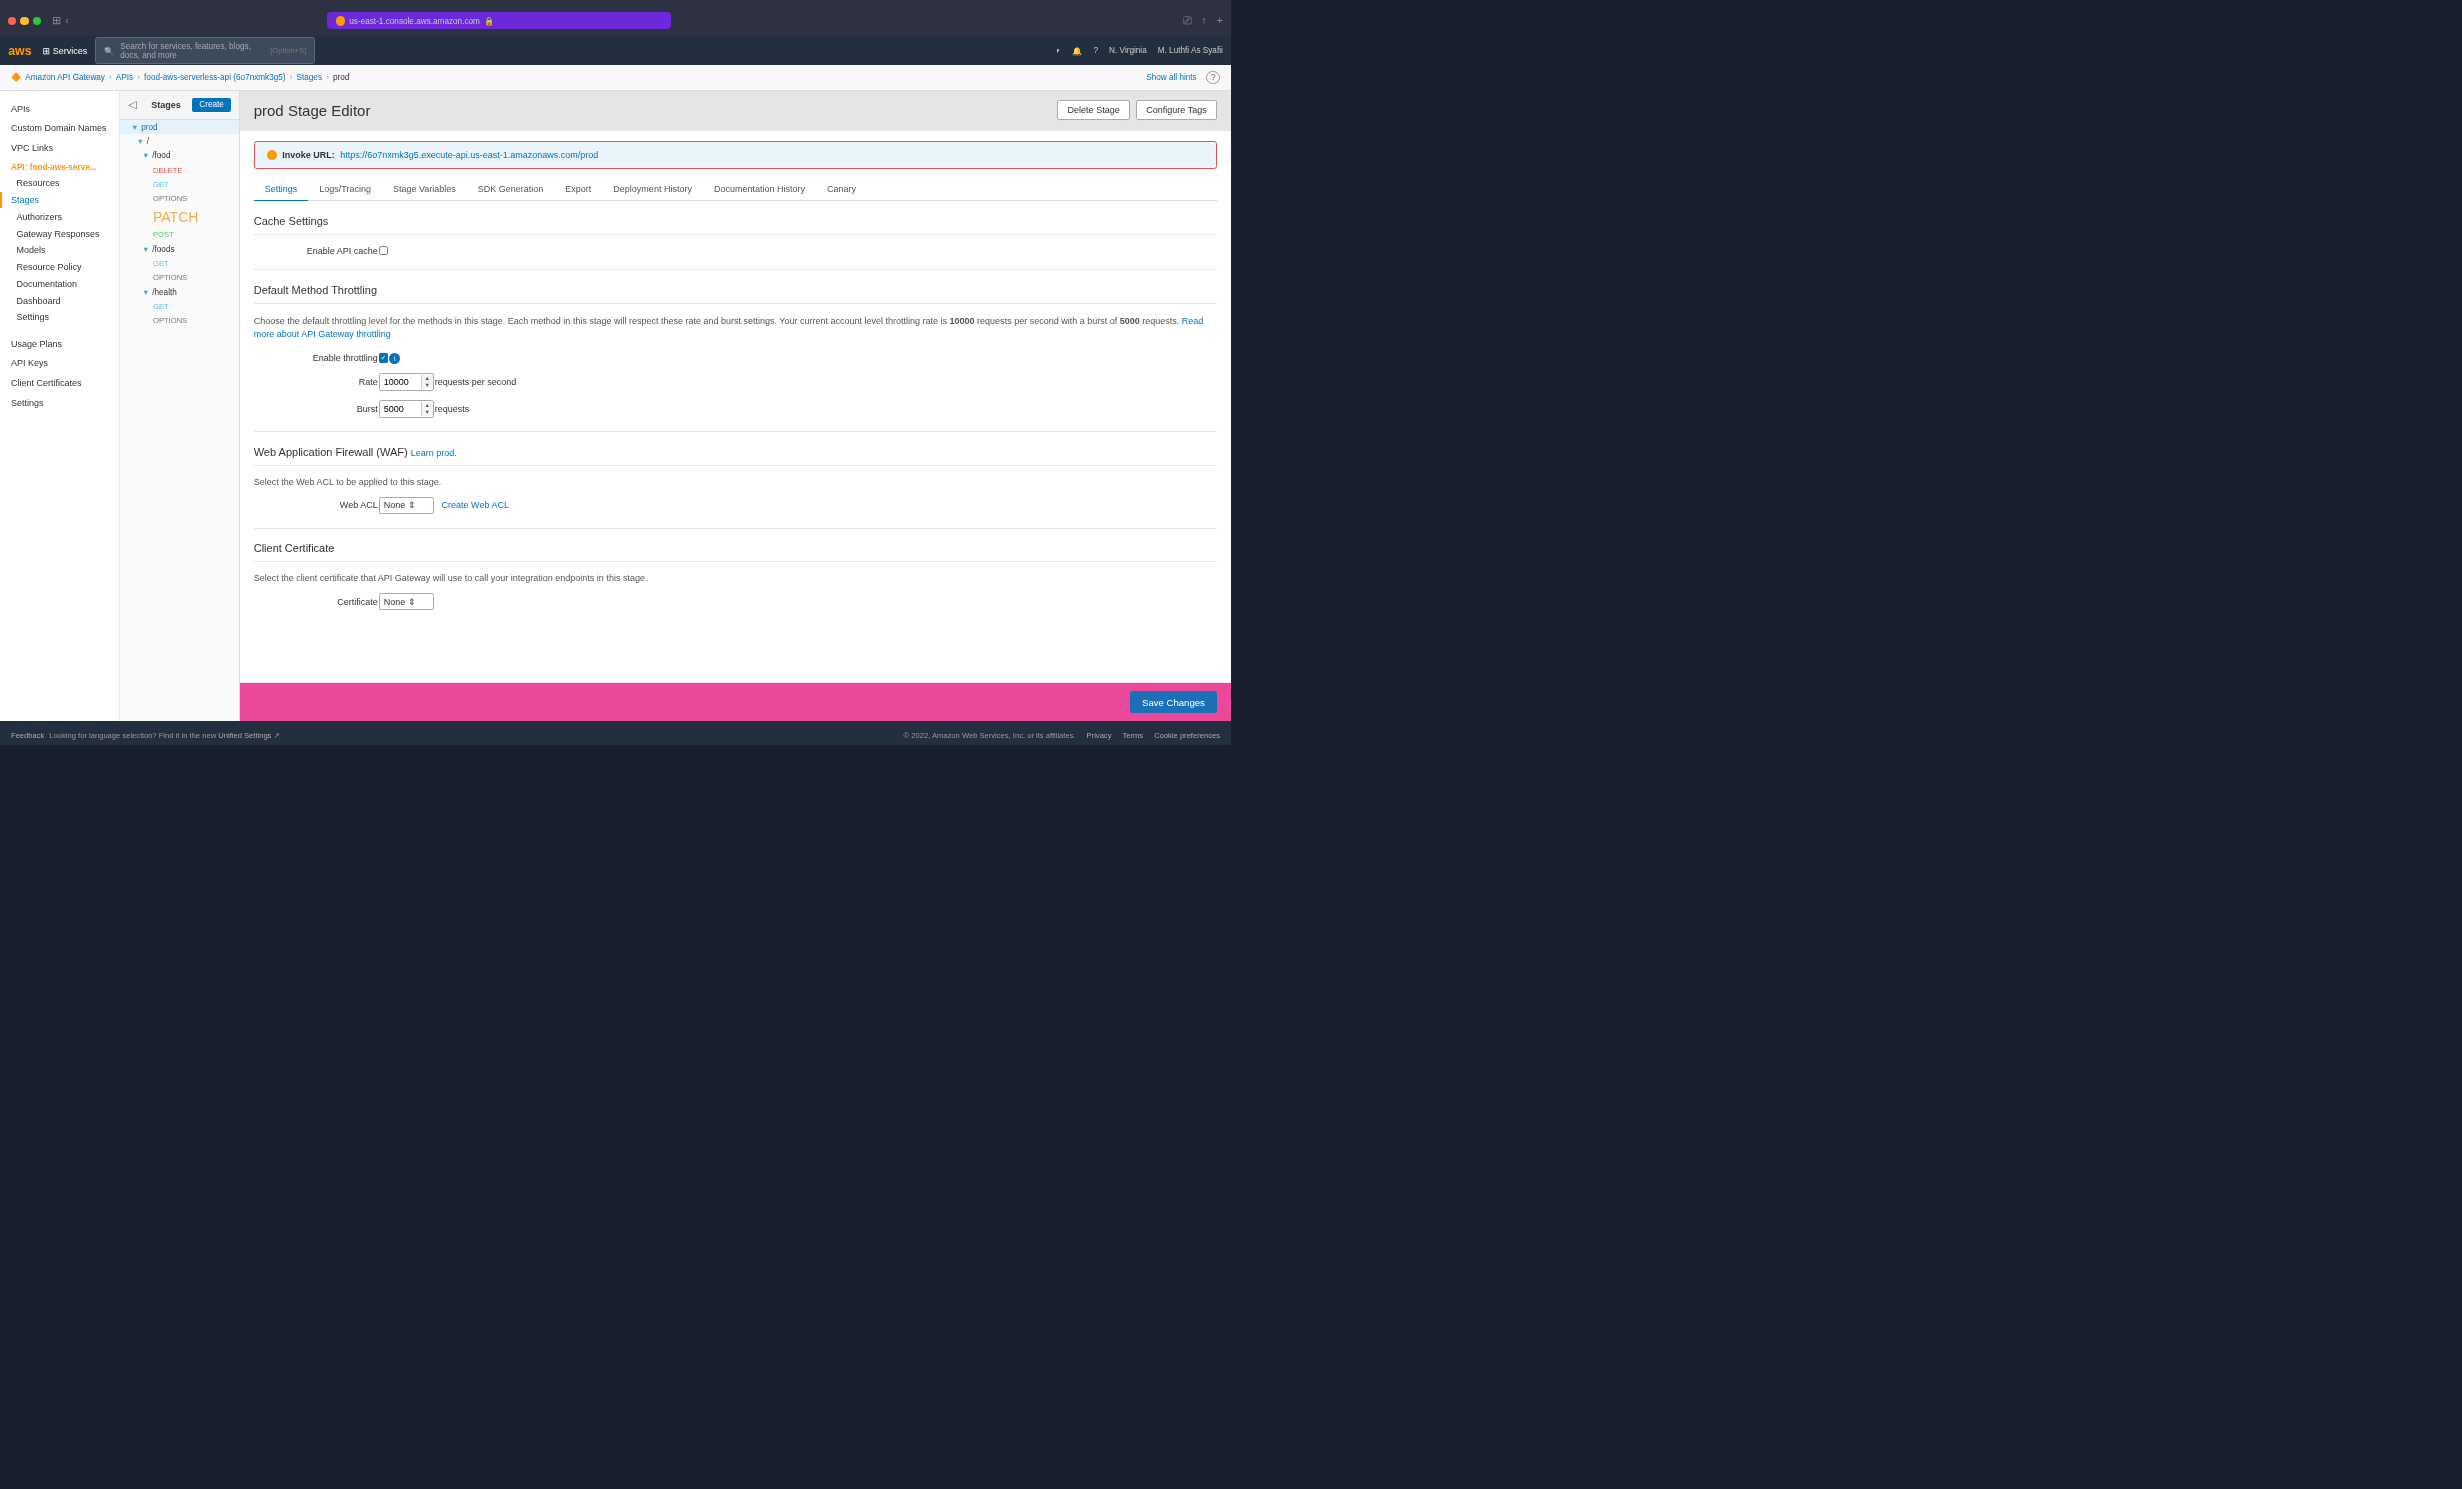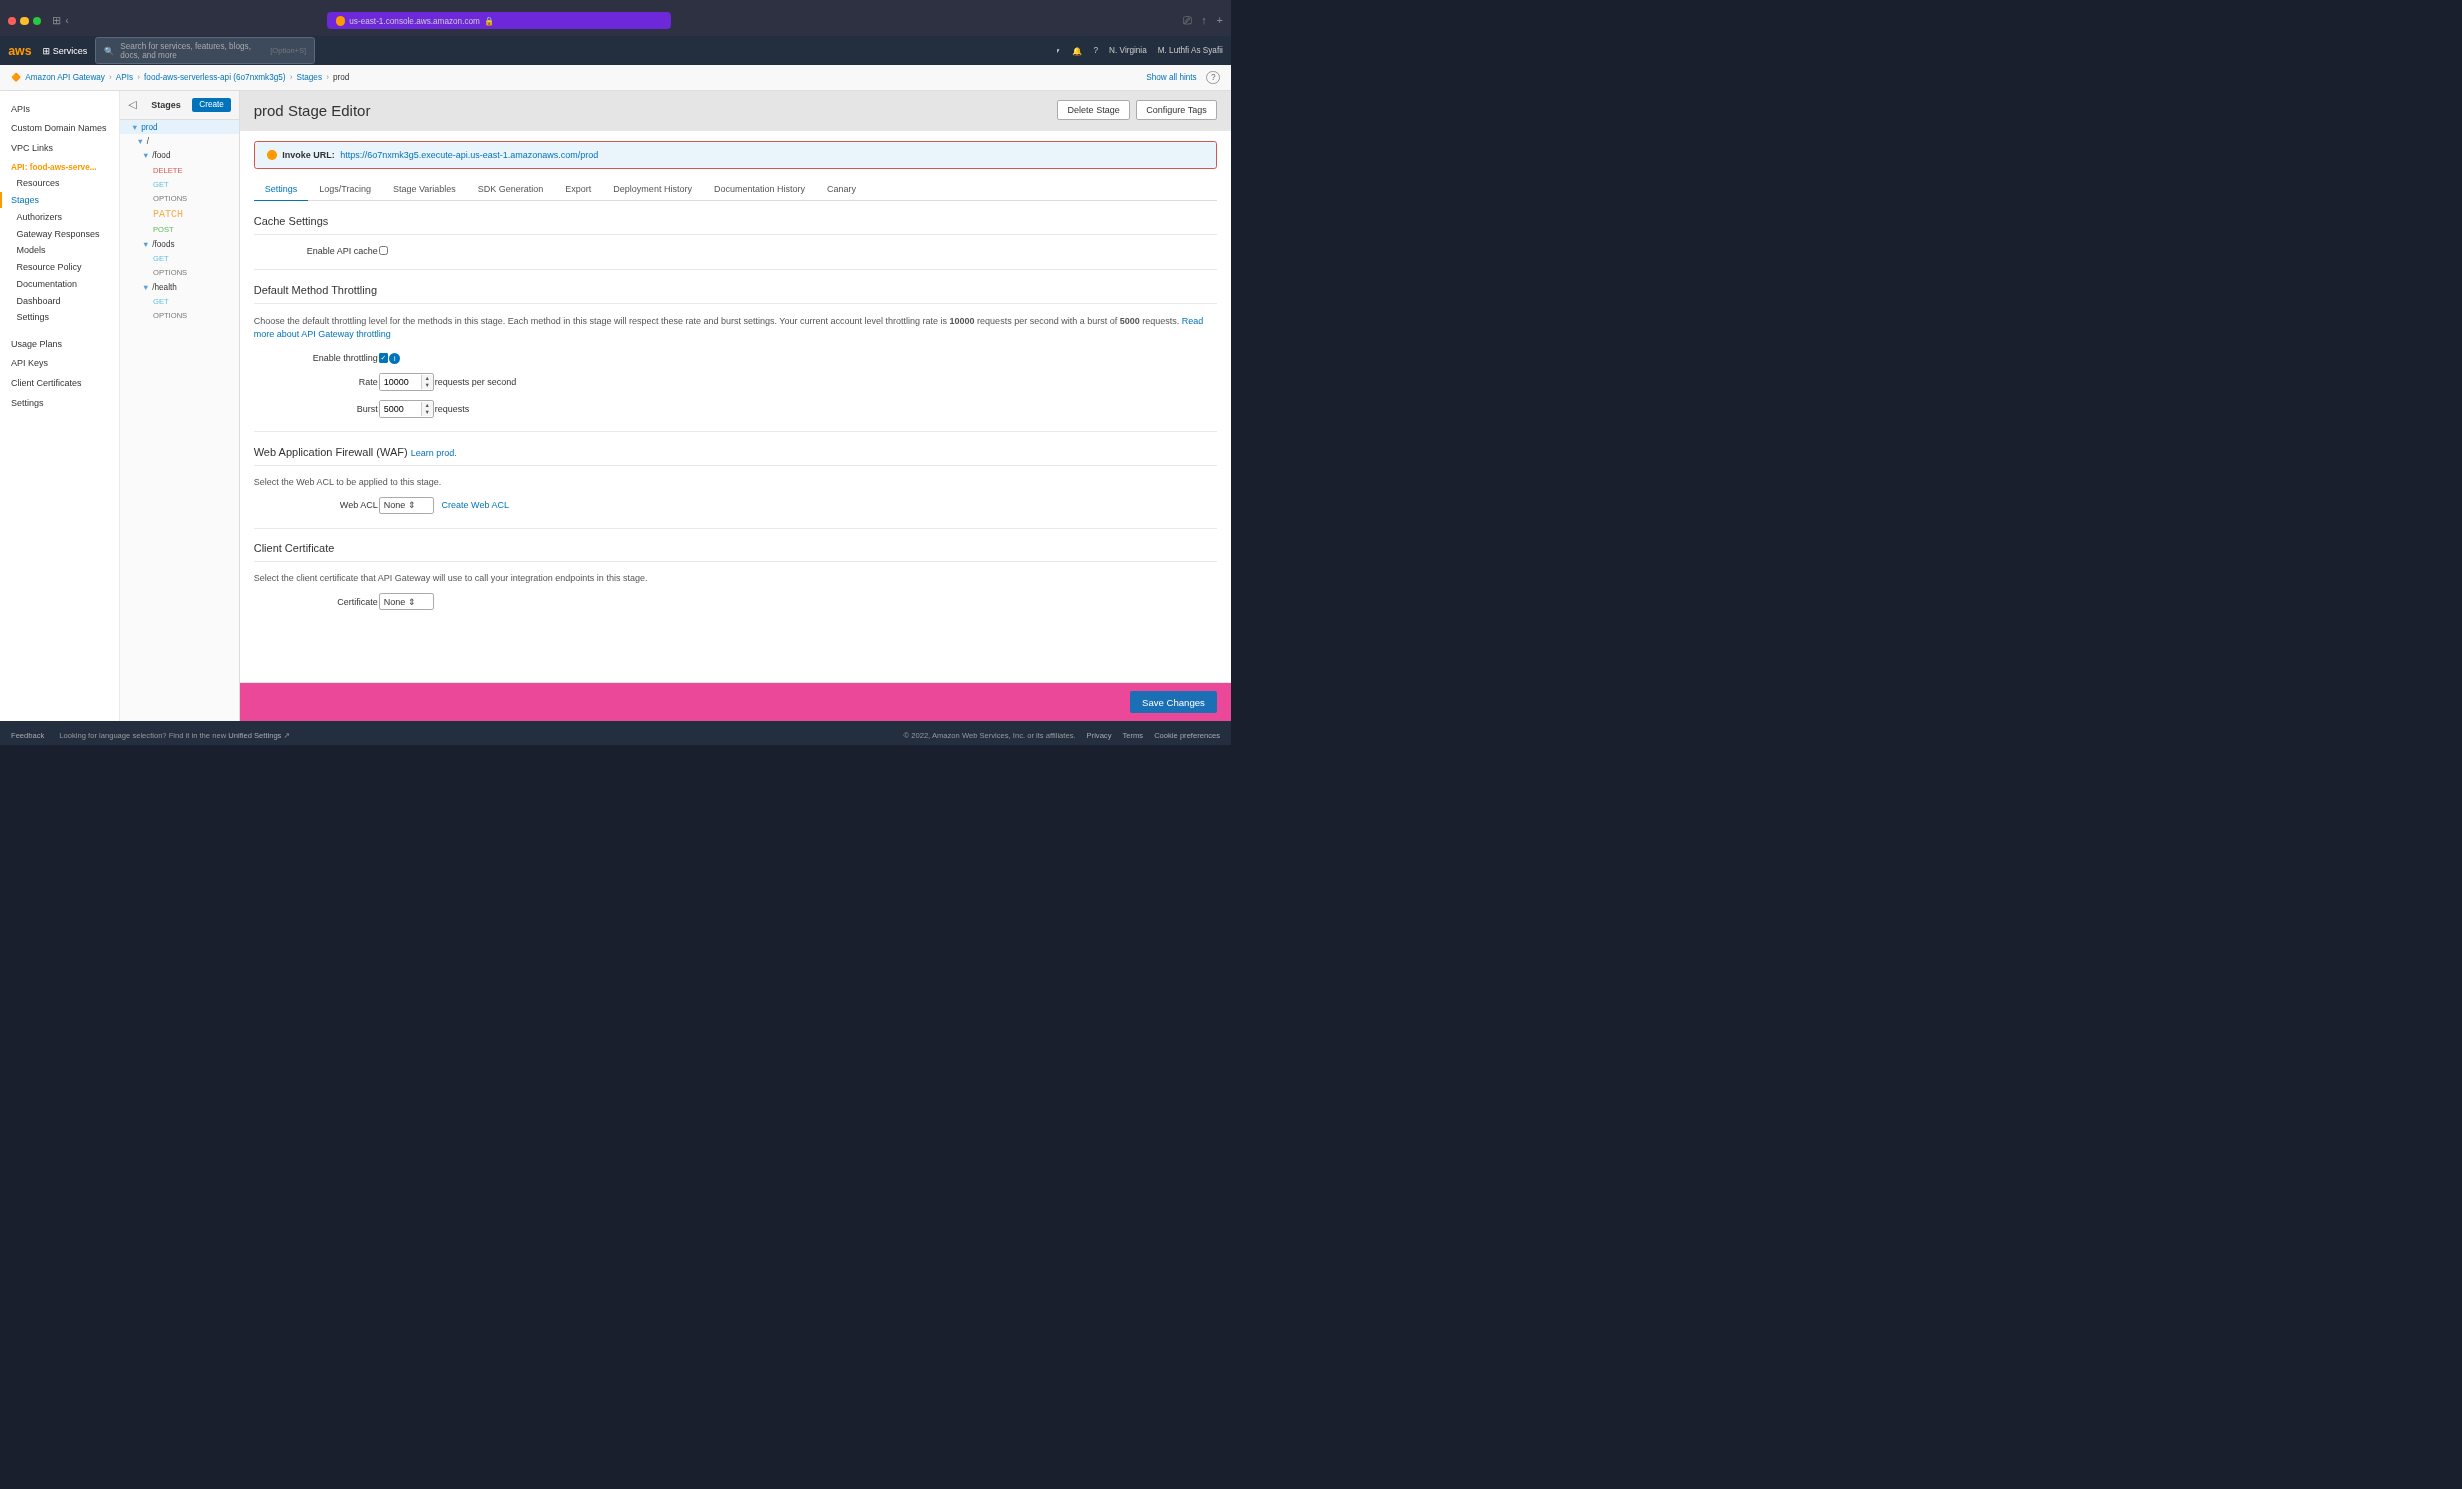--- a/index.html
+++ b/index.html
@@ -241,21 +241,21 @@
     }
     .tree-item.selected { background: #e6f2fb; }
     .tree-icon { color: #5a9fd4; font-size: 7.6px; }
     .tree-label-blue { color: #0073bb; font-weight: 500; }
     .tree-indent-1 { padding-left: 11px; }
     .tree-indent-2 { padding-left: 16.5px; }
     .tree-indent-3 { padding-left: 22px; }
     .tree-method-delete { color: #d9534f; font-size: 7.6px; }
     .tree-method-get { color: #5bc0de; font-size: 7.6px; }
     .tree-method-options { color: #777; font-size: 7.6px; }
-    .tree-method-patch { color: #f0ad4e; font-size: 10px; font-family: Liberation Mono, monospace; }
+    .tree-method-patch { color: #f0ad4e; font-size: 14px; }
     .tree-method-post { color: #5cb85c; font-size: 7.6px; }
 
     
     .content-area {
       flex: 1;
       overflow-y: auto;
       display: flex;
       flex-direction: column;
     }
     .content-header {
@@ -480,21 +480,21 @@
     }
 
     
     .footer {
       background: #232f3e;
       color: #999;
       font-size: 7.6px;
       padding: 5.5px 11px;
       display: flex;
       align-items: center;
-      gap: 15px;
+      gap: 5px;
       height: 29px;
     }
     .footer a { color: #aaa; text-decoration: none; cursor: pointer; }
     .footer-right {
       margin-left: auto;
       display: flex;
       gap: 11px;
     }
   </style>
 </head>

